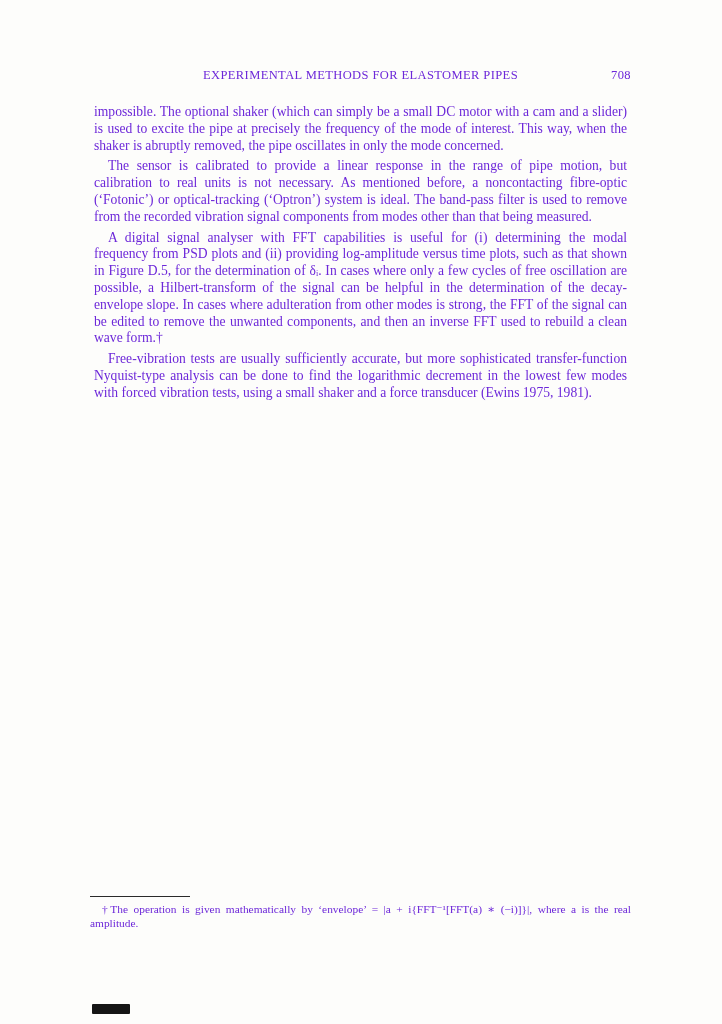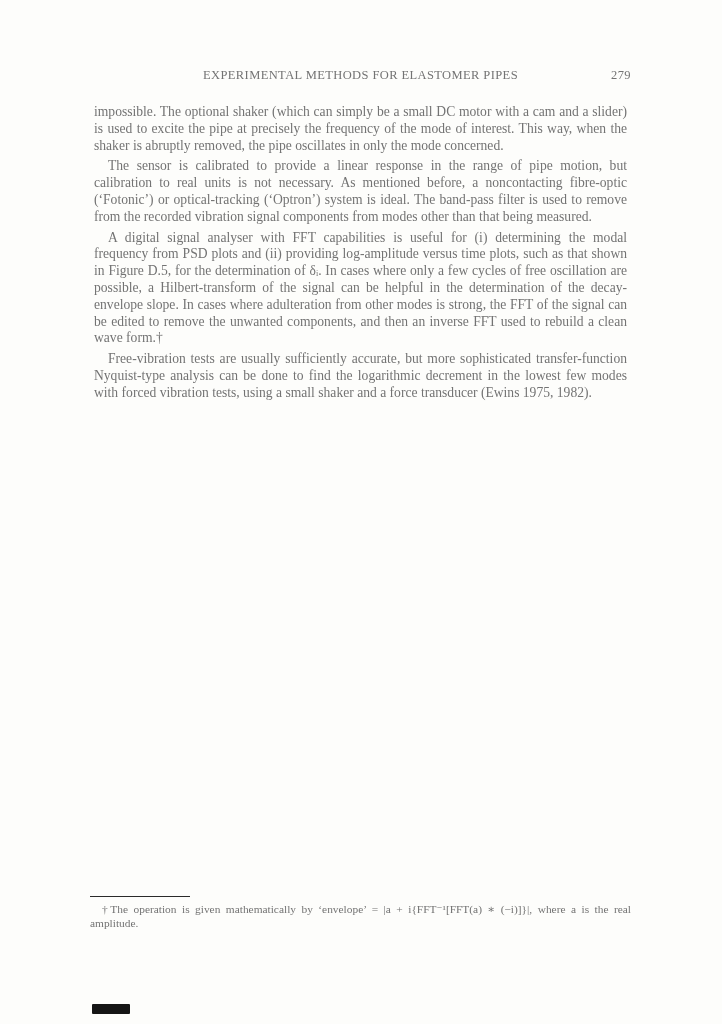--- a/index.html
+++ b/index.html
@@ -6,21 +6,21 @@
     margin: 0;
     padding: 0;
     background: #e8e8e6;
   }
   .page {
     position: relative;
     width: 722px;
     height: 1024px;
     margin: 0 auto;
     background: #fdfdfb;
-    color: #737373;
+    color: #6d28d9;
     font-family: "Liberation Serif", "DejaVu Serif", serif;
     overflow: hidden;
   }
   .running-head {
     position: absolute;
     top: 68px;
     left: 90px;
     width: 541px;
     font-size: 12.5px;
     letter-spacing: 0.4px;
@@ -78,28 +78,28 @@
     border-radius: 1px;
   }
 </style>
 </head>
 <body>
 
 <div class="page">
 
   <div class="running-head">
     <span class="title">EXPERIMENTAL METHODS FOR ELASTOMER PIPES</span>
-    <span class="pageno">279</span>
+    <span class="pageno">708</span>
   </div>
 
   <div class="body-text">
     <p>impossible. The optional shaker (which can simply be a small DC motor with a cam and a slider) is used to excite the pipe at precisely the frequency of the mode of interest. This way, when the shaker is abruptly removed, the pipe oscillates in only the mode concerned.</p>
     <p class="indent">The sensor is calibrated to provide a linear response in the range of pipe motion, but calibration to real units is not necessary. As mentioned before, a noncontacting fibre-optic (‘Fotonic’) or optical-tracking (‘Optron’) system is ideal. The band-pass filter is used to remove from the recorded vibration signal components from modes other than that being measured.</p>
     <p class="indent">A digital signal analyser with FFT capabilities is useful for (i) determining the modal frequency from PSD plots and (ii) providing log-amplitude versus time plots, such as that shown in Figure D.5, for the determination of δᵢ. In cases where only a few cycles of free oscillation are possible, a Hilbert-transform of the signal can be helpful in the determination of the decay-envelope slope. In cases where adulteration from other modes is strong, the FFT of the signal can be edited to remove the unwanted components, and then an inverse FFT used to rebuild a clean wave form.†</p>
-    <p class="indent">Free-vibration tests are usually sufficiently accurate, but more sophisticated transfer-function Nyquist-type analysis can be done to find the logarithmic decrement in the lowest few modes with forced vibration tests, using a small shaker and a force transducer (Ewins 1975, 1982).</p>
+    <p class="indent">Free-vibration tests are usually sufficiently accurate, but more sophisticated transfer-function Nyquist-type analysis can be done to find the logarithmic decrement in the lowest few modes with forced vibration tests, using a small shaker and a force transducer (Ewins 1975, 1981).</p>
   </div>
 
   <div class="footnote">
     <div class="footnote-rule"></div>
     <p>†The operation is given mathematically by ‘envelope’ = |a + i{FFT⁻¹[FFT(a) ∗ (−i)]}|, where a is the real amplitude.</p>
   </div>
 
   <div class="scan-artifact"></div>
 
 </div>

